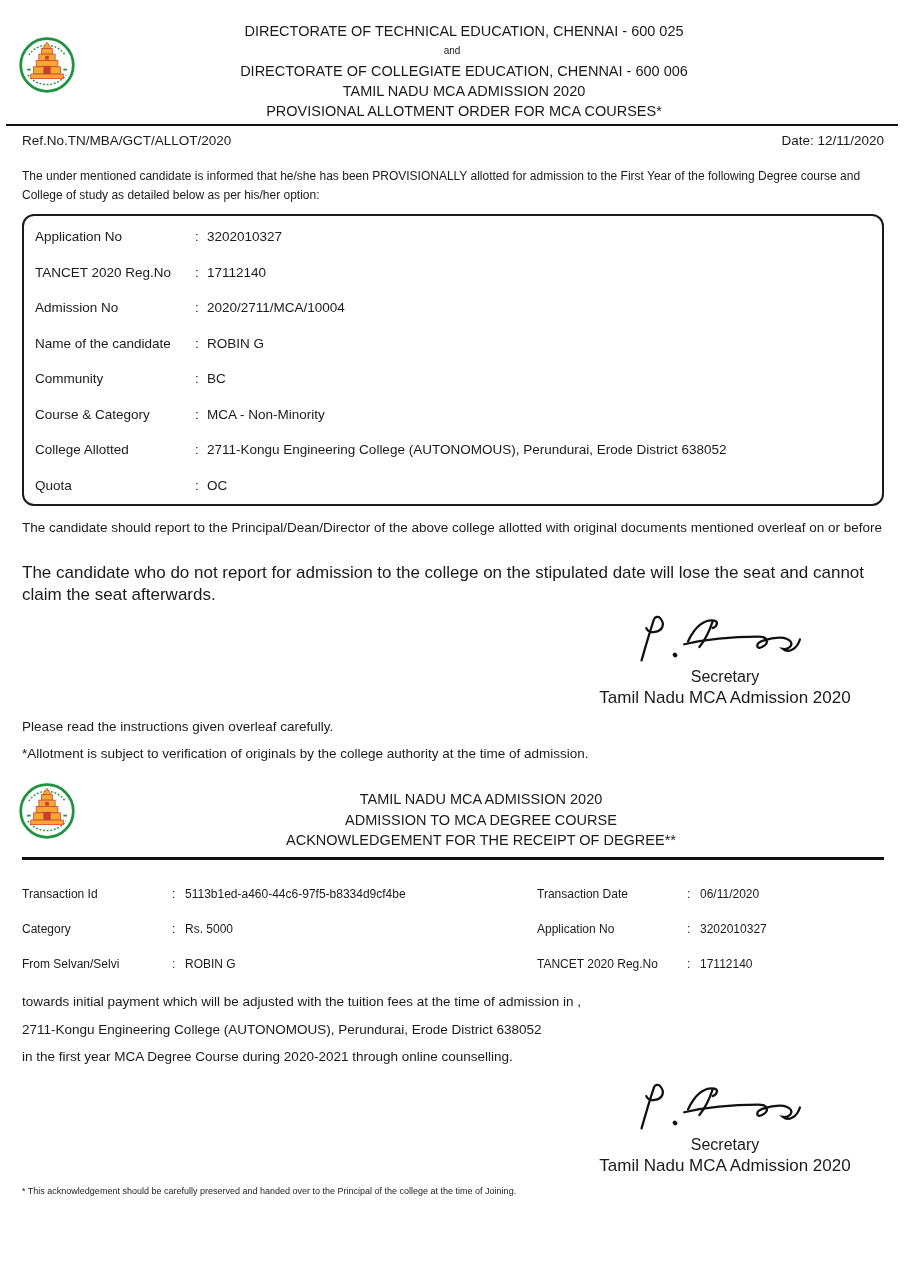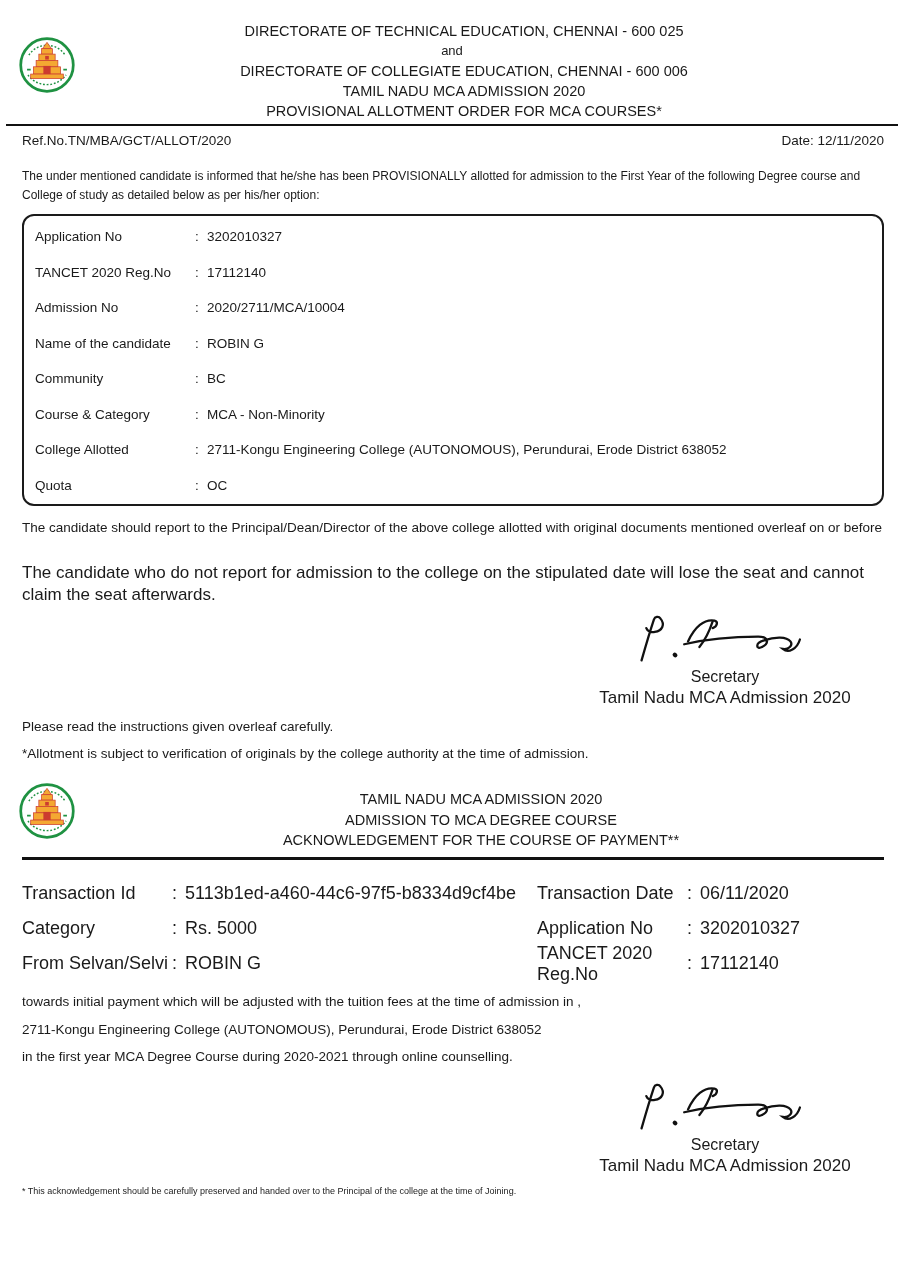--- a/index.html
+++ b/index.html
@@ -17,21 +17,21 @@
     width:904px;height:1280px;overflow:hidden;
   }
   .page{position:relative;width:904px;height:1280px;background:#fff;}
 
   
   .logo{position:absolute;}
   .logo1{top:36px;left:18px;}
   .logo2{top:782px;left:18px;}
   .head-text{position:absolute;top:21px;left:0;right:0;text-align:center;line-height:20px;}
   .head-text .h-line{font-size:14.5px;margin-left:24px;}
-  .head-text .h-and{font-size:13px;}
+  .head-text .h-and{font-size:10px;}
   .rule1{position:absolute;top:124px;left:6px;right:6px;height:2px;background:#111;}
   .rule2{position:absolute;top:857px;left:22px;right:20px;height:3px;background:#111;}
   .refline{position:absolute;top:133px;left:22px;right:20px;display:flex;justify-content:space-between;font-size:13.5px;}
 
   
   .intro{position:absolute;top:167px;left:22px;right:20px;font-size:12px;line-height:19px;}
 
   
   .allot-box{
     position:absolute;top:214px;left:22px;right:20px;height:292px;
@@ -57,21 +57,21 @@
 
   
   .note1{position:absolute;top:719px;left:22px;font-size:13.5px;}
   .note2{position:absolute;top:746px;left:22px;font-size:13.5px;}
 
   
   .receipt-head{position:absolute;top:789px;left:58px;right:0;text-align:center;line-height:20.5px;}
   .receipt-head .h-line{font-size:14.5px;}
 
   
-  .pay-grid{position:absolute;top:876px;left:22px;right:28px;font-size:18px;}
+  .pay-grid{position:absolute;top:876px;left:22px;right:28px;font-size:12px;}
   .prow{display:flex;align-items:center;height:35px;}
   .plabel{flex:0 0 150px;}
   .pcolon{flex:0 0 13px;}
   .pvalue{flex:0 0 352px;}
   .plabel2{flex:0 0 150px;}
   .pcolon2{flex:0 0 13px;}
   .pvalue2{flex:1;}
 
   
   .rparas{position:absolute;top:995px;left:22px;right:20px;font-size:13.5px;}
@@ -202,21 +202,21 @@
       </g>
       <rect x="28" y="33" width="8" height="9" fill="var(--logo_red)"></rect>
       <rect x="30" y="22" width="4" height="4" fill="var(--logo_red)"></rect>
       <path d="M14,37 h-4 M50,37 h4" stroke="var(--logo_green)" stroke-width="2"></path>
     </svg>
   </div>
 
   <div class="receipt-head">
     <div class="h-line">TAMIL NADU MCA ADMISSION 2020</div>
     <div class="h-line">ADMISSION TO MCA DEGREE COURSE</div>
-    <div class="h-line">ACKNOWLEDGEMENT FOR THE COURSE OF PAYMENT**</div>
+    <div class="h-line">ACKNOWLEDGEMENT FOR THE RECEIPT OF DEGREE**</div>
   </div>
 
   <div class="rule2"></div>
 
   <div class="pay-grid">
     <div class="prow">
       <span class="plabel">Transaction Id</span>
         <span class="pcolon">:</span>
         <span class="pvalue">5113b1ed-a460-44c6-97f5-b8334d9cf4be</span>
         <span class="plabel2">Transaction Date</span>

